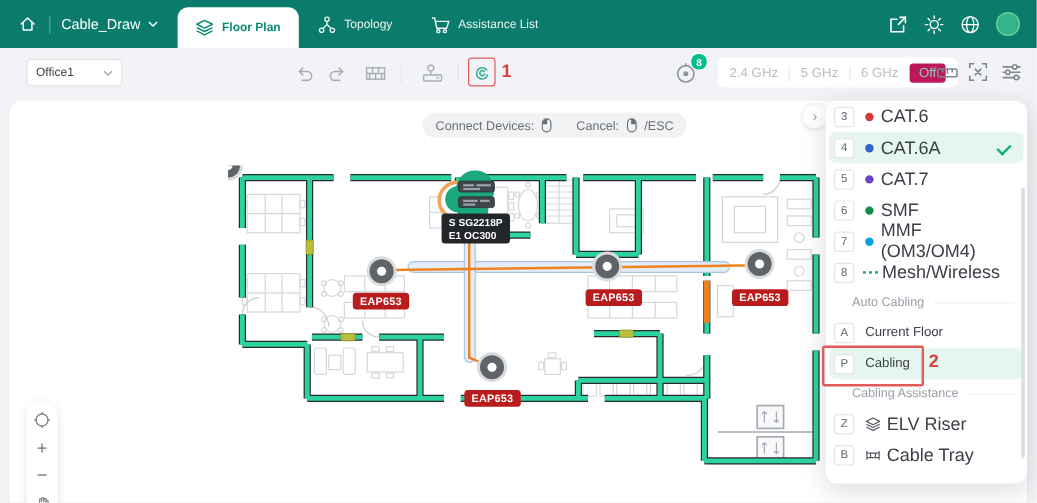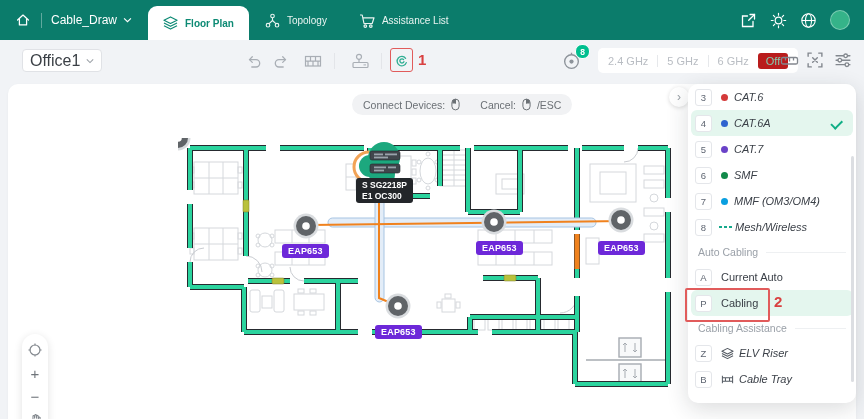--- a/index.html
+++ b/index.html
@@ -16,49 +16,49 @@
   .project{display:flex;align-items:center;gap:6px;font-size:12px;color:#fff;cursor:pointer;}
   .tabs{position:absolute;left:148px;top:0;height:40px;display:flex;align-items:flex-end;}
   .tab{display:flex;align-items:center;gap:7px;font-size:10px;color:#eaf4f1;padding:0 16px;height:40px;cursor:pointer;}
   .tab.active{background:#fff;border-radius:9px 9px 0 0;height:34px;color:#0d8a74;font-weight:bold;padding:0 15px;}
   .hright{position:absolute;right:0;top:0;height:40px;display:flex;align-items:center;gap:13px;padding-right:14px;color:#fff;}
   .avatar{width:18px;height:18px;border-radius:50%;background:#35b389;border:1px solid rgba(255,255,255,.35);}
 
   
   .toolbar{position:absolute;left:0;top:40px;width:864px;height:44px;}
   .floor-select{position:absolute;left:22px;top:9px;width:80px;height:23px;background:#fff;border:1px solid #e0e2e6;
-      border-radius:4px;display:flex;align-items:center;justify-content:space-between;padding:0 7px;font-size:16px;color:#3a3f45;cursor:pointer;box-sizing:border-box;}
+      border-radius:4px;display:flex;align-items:center;justify-content:space-between;padding:0 7px;font-size:10px;color:#3a3f45;cursor:pointer;box-sizing:border-box;}
   .tbi{position:absolute;top:11px;width:20px;height:20px;display:flex;align-items:center;justify-content:center;color:#a9aeb5;cursor:pointer;}
   .tbsep{position:absolute;top:13px;width:1px;height:16px;background:#e3e5e9;}
   .anno-box1{position:absolute;left:390px;top:8px;width:23px;height:24px;border:1.5px solid #e15b5b;border-radius:3px;box-sizing:border-box;}
   .anno-num{font-weight:bold;color:#d94040;font-size:15px;}
   .num1{position:absolute;left:418px;top:11px;}
   .compass{position:absolute;left:561px;top:10px;width:21px;height:21px;color:#8d939a;cursor:pointer;}
   .badge{position:absolute;left:575px;top:4px;min-width:13px;height:13px;border-radius:7px;background:#00bf8f;border:1.5px solid #fff;
       color:#fff;font-size:8.5px;font-weight:bold;display:flex;align-items:center;justify-content:center;}
   .band-pill{position:absolute;left:598px;top:8px;height:25px;background:#fff;border-radius:5px;display:flex;align-items:center;
       gap:9px;padding:0 10px;font-size:11px;color:#b9bdc3;}
   .band{cursor:pointer;}
   .band-sep{width:1px;height:12px;background:#e6e8eb;}
-  .off-chip{background:#b91c1c;color:#85ccb0;border-radius:3px;padding:2px 8px;cursor:pointer;}
+  .off-chip{background:#be185d;color:#85ccb0;border-radius:3px;padding:2px 8px;cursor:pointer;}
   .r-ico{position:absolute;top:11px;color:#82878e;cursor:pointer;}
 
   
   .canvas{position:absolute;left:8px;top:84px;width:848px;height:335px;background:#fff;border-radius:10px 10px 0 0;box-shadow:0 1px 3px rgba(0,0,0,.04);}
   .hint{position:absolute;left:344px;top:10px;height:21px;background:#f1f2f4;border-radius:11px;display:flex;align-items:center;
       gap:6px;padding:0 11px;font-size:10.5px;color:#6b7075;}
   .hint .gap{width:8px;}
 
-  .floorplan{position:absolute;left:170px;top:54px;width:500px;height:267px;}
+  .floorplan{position:absolute;left:182px;top:54px;width:500px;height:267px;}
   .fp-underlay{stroke:#262a2f;stroke-width:6;fill:none;}
   .fp-walls{stroke:var(--wall,#2bd49e);stroke-width:4;fill:none;}
   .furn{stroke:#d5d8dc;fill:none;stroke-width:1;}
   .gray{stroke:#a6abb1;fill:#f8f9fa;stroke-width:1.4;}
   .door{stroke:#c9ccd1;fill:none;stroke-width:1;}
-  .tag{position:absolute;background:#6d28d9;color:#fff;font-size:9px;font-weight:bold;letter-spacing:.2px;
+  .tag{position:absolute;background:#b91c1c;color:#fff;font-size:9px;font-weight:bold;letter-spacing:.2px;
       padding:2px 6px;border-radius:3px;white-space:nowrap;}
   .switch-tag{position:absolute;background:#23262a;color:#fff;font-size:8.5px;font-weight:bold;border-radius:3px;
       padding:2px 6px;line-height:10.5px;white-space:nowrap;}
 
   .zoomdock{position:absolute;left:14px;top:250px;width:26px;height:92px;background:#fff;border-radius:13px;
       box-shadow:0 2px 8px rgba(0,0,0,.12);display:flex;flex-direction:column;align-items:center;gap:5px;padding-top:7px;color:#83888e;}
   .zbtn{width:18px;height:18px;display:flex;align-items:center;justify-content:center;cursor:pointer;}
   .zbtn.txt{font-size:15px;color:#6f747a;}
 
   
@@ -66,24 +66,24 @@
       box-shadow:0 1px 4px rgba(0,0,0,.15);color:#9aa0a6;font-size:12px;display:flex;align-items:center;justify-content:center;z-index:4;}
   .cable-panel{position:absolute;left:688px;top:84px;width:168px;height:319px;background:#fff;border-radius:10px;
       box-shadow:0 6px 22px rgba(31,35,41,.16);z-index:5;}
   .menu-row{height:26px;display:flex;align-items:center;padding:0 10px 0 7px;cursor:pointer;position:relative;}
   .menu-row.sel{background:var(--hl,#e4f6ee);border-radius:6px;margin:0 3px;padding:0 7px 0 4px;}
   .kbd{width:15px;height:15px;border:1px solid #e4e6ea;border-radius:3px;background:#fff;font-size:9.5px;color:#5f6672;
       display:flex;align-items:center;justify-content:center;flex:0 0 auto;}
   .dot{width:7px;height:7px;border-radius:50%;background:var(--c,#999);margin:0 6px 0 9px;flex:0 0 auto;}
   .dot.dashed{width:13px;height:2.5px;border-radius:0;margin:0 3px 0 7px;
       background:repeating-linear-gradient(90deg,var(--c,#16a98c) 0 3px,transparent 3px 5px);}
-  .mname{font-size:11px;color:#3b4048;font-style:italic;}
+  .mname{font-size:15px;color:#3b4048;}
   .menu-row .sp{flex:1;}
   .check{width:9px;height:4.5px;border-left:2px solid #0fae85;border-bottom:2px solid #0fae85;transform:rotate(-45deg);margin-right:4px;}
-  .sec-h{height:24px;display:flex;align-items:center;padding-left:10px;font-size:10.5px;color:#9aa0a8;}
+  .sec-h{height:24px;display:flex;align-items:center;padding-left:22px;font-size:10.5px;color:#9aa0a8;}
   .sec-h .line{flex:1;border-top:1px solid #eef0f2;margin:0 10px 0 8px;}
   .auto-name{font-size:11px;color:#3b4048;margin-left:9px;}
   .a-icon{margin:0 5px 0 9px;color:#565c64;display:flex;}
   .scroll-thumb{position:absolute;right:2px;top:72px;width:3px;height:226px;background:#dcdee2;border-radius:2px;}
   .anno-box2{position:absolute;left:-3px;top:204px;width:81px;height:30px;border:2px solid #e15b5b;border-radius:2px;z-index:6;}
   .num2{position:absolute;left:86px;top:209px;z-index:6;}
 </style>
 </head>
 <body>
 
@@ -481,21 +481,21 @@
       <span class="dot dashed" style="--c: #16a98c;"></span>
       <span class="mname">Mesh/Wireless</span>
     </div>
 
     <div class="sec-h">
       <span>Auto Cabling</span>
         <span class="line"></span>
     </div>
     <div class="menu-row">
       <span class="kbd">A</span>
-      <span class="auto-name">Current Auto</span>
+      <span class="auto-name">Current Floor</span>
     </div>
     <div class="menu-row sel">
       <span class="kbd">P</span>
       <span class="auto-name">Cabling</span>
     </div>
 
     <div class="sec-h">
       <span>Cabling Assistance</span>
         <span class="line"></span>
     </div>

